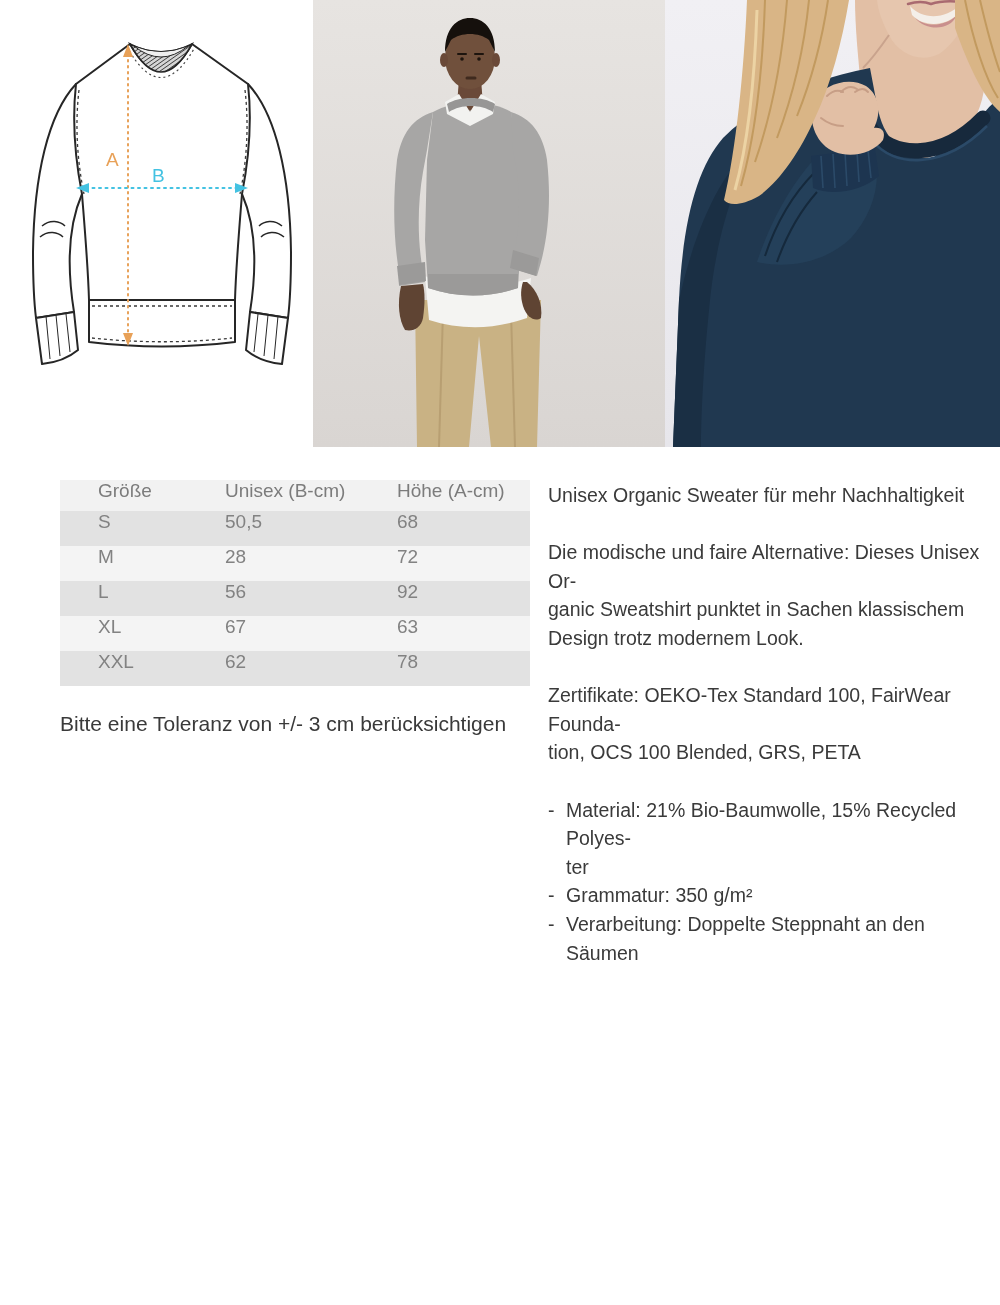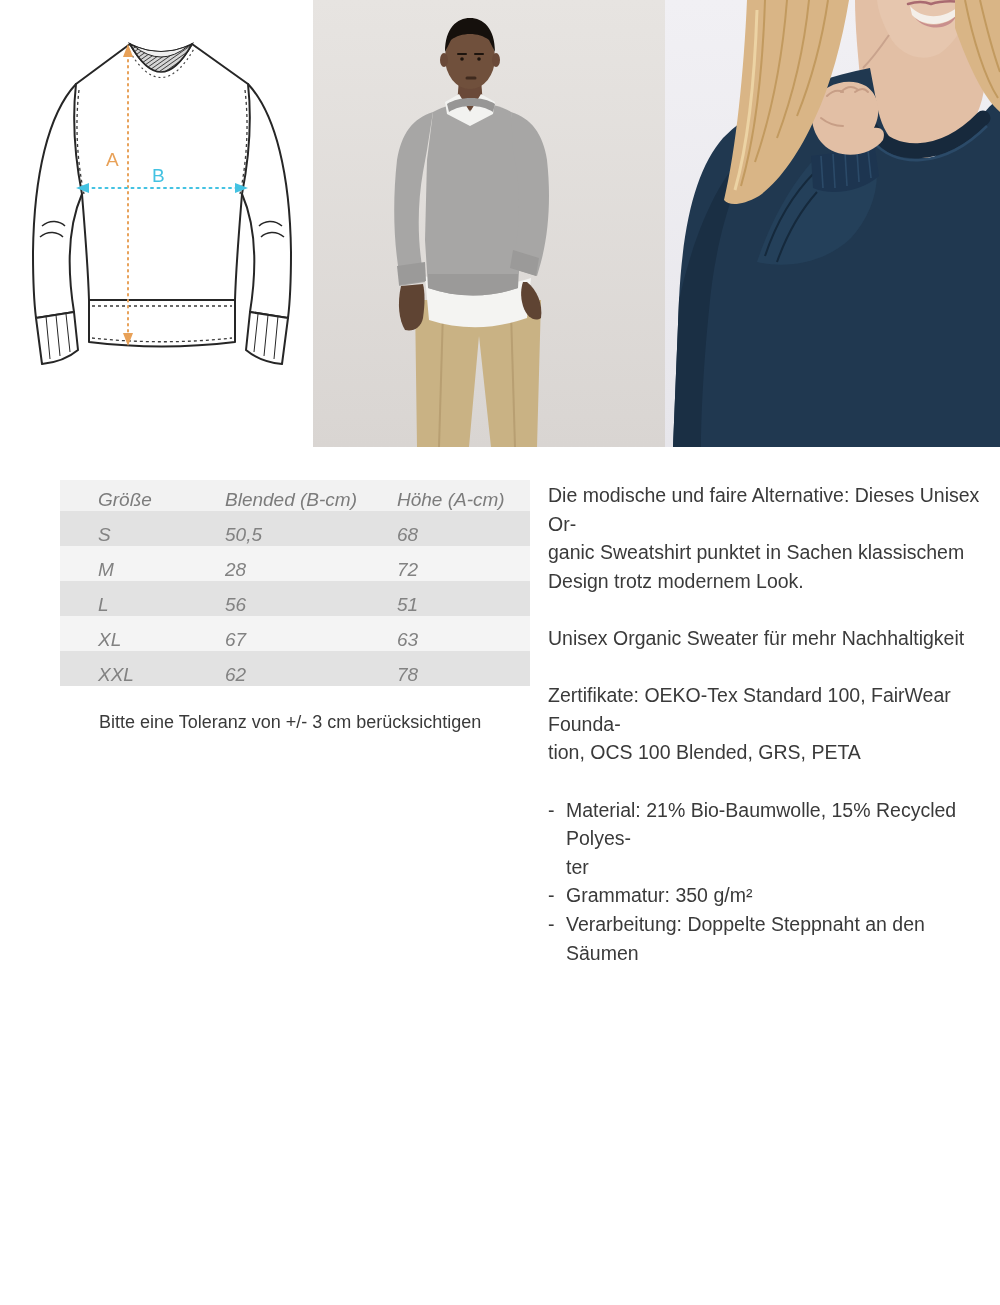--- a/index.html
+++ b/index.html
@@ -4,28 +4,28 @@
 <style>
   html,body{margin:0;padding:0;background:#fff;}
   #page{position:relative;width:1000px;height:1305px;background:#ffffff;overflow:hidden;
         font-family:"Liberation Sans","DejaVu Sans",sans-serif;}
   .img-slot{position:absolute;top:0;height:447px;overflow:hidden;}
   #sketch-slot{left:0;width:310px;background:#fff;}
   #man-slot{left:313px;width:352px;}
   #woman-slot{left:665px;width:335px;}
   
   .size-table{position:absolute;left:60px;top:480px;width:470px;color:#828282;font-size:19px;}
-  .t-row{display:flex;align-items:flex-end;height:35px;font-style:italic;}
+  .t-row{display:flex;align-items:flex-start;height:35px;}
   .t-head{height:31px;background:#f2f2f2;color:#7c7c7c;}
   .t-row.dark{background:#e2e2e2;}
   .t-row.light{background:#f4f4f4;}
   .c1{width:165px;padding-left:38px;box-sizing:border-box;flex:none;}
   .c2{width:172px;flex:none;}
   .c3{flex:1;}
-  .tolerance{position:absolute;left:60px;top:712px;width:470px;font-size:18px;color:#3a3a3a;margin-left:39px;}
+  .tolerance{position:absolute;left:60px;top:712px;width:470px;font-size:21px;color:#3a3a3a;}
   
   .desc{position:absolute;left:548px;top:481px;width:452px;font-size:19.5px;line-height:28.6px;color:#3a3a3a;}
   .desc p{margin:0 0 28.6px 0;white-space:pre-line;}
   .b-row{display:flex;}
   .b-dash{width:18px;flex:none;}
   .b-text{white-space:pre-line;}
 </style>
 </head>
 <body>
 
@@ -200,60 +200,60 @@
       <g stroke="#c29a5f" stroke-width="2" fill="none">
         <path d="M300,0 C308,40 320,78 333,98"></path>
           <path d="M315,0 C322,30 330,58 335,72"></path>
       </g>
     </svg>
   </div>
 
   <div class="size-table">
     <div class="t-row t-head">
       <div class="c1">Größe</div>
-      <div class="c2">Blended (B-cm)</div>
+      <div class="c2">Unisex (B-cm)</div>
       <div class="c3">Höhe (A-cm)</div>
     </div>
     <div>
         <div class="t-row dark">
           <div class="c1">S</div>
           <div class="c2">50,5</div>
           <div class="c3">68</div>
         </div>
         <div class="t-row light">
           <div class="c1">M</div>
           <div class="c2">28</div>
           <div class="c3">72</div>
         </div>
         <div class="t-row dark">
           <div class="c1">L</div>
           <div class="c2">56</div>
-          <div class="c3">51</div>
+          <div class="c3">92</div>
         </div>
         <div class="t-row light">
           <div class="c1">XL</div>
           <div class="c2">67</div>
           <div class="c3">63</div>
         </div>
         <div class="t-row dark">
           <div class="c1">XXL</div>
           <div class="c2">62</div>
           <div class="c3">78</div>
         </div>
       </div>
   </div>
 
   <div class="tolerance">Bitte eine Toleranz von +/- 3 cm berücksichtigen</div>
 
   <div class="desc">
     <div>
+        <p>Unisex Organic Sweater für mehr Nachhaltigkeit</p>
         <p>Die modische und faire Alternative: Dieses Unisex Or-
 ganic Sweatshirt punktet in Sachen klassischem
 Design trotz modernem Look.</p>
-        <p>Unisex Organic Sweater für mehr Nachhaltigkeit</p>
         <p>Zertifikate: OEKO-Tex Standard 100, FairWear Founda-
 tion, OCS 100 Blended, GRS, PETA</p>
       </div>
     <div>
         <div class="b-row">
           <span class="b-dash">-</span>
           <span class="b-text">Material: 21% Bio-Baumwolle, 15% Recycled Polyes-
 ter</span>
         </div>
         <div class="b-row">

